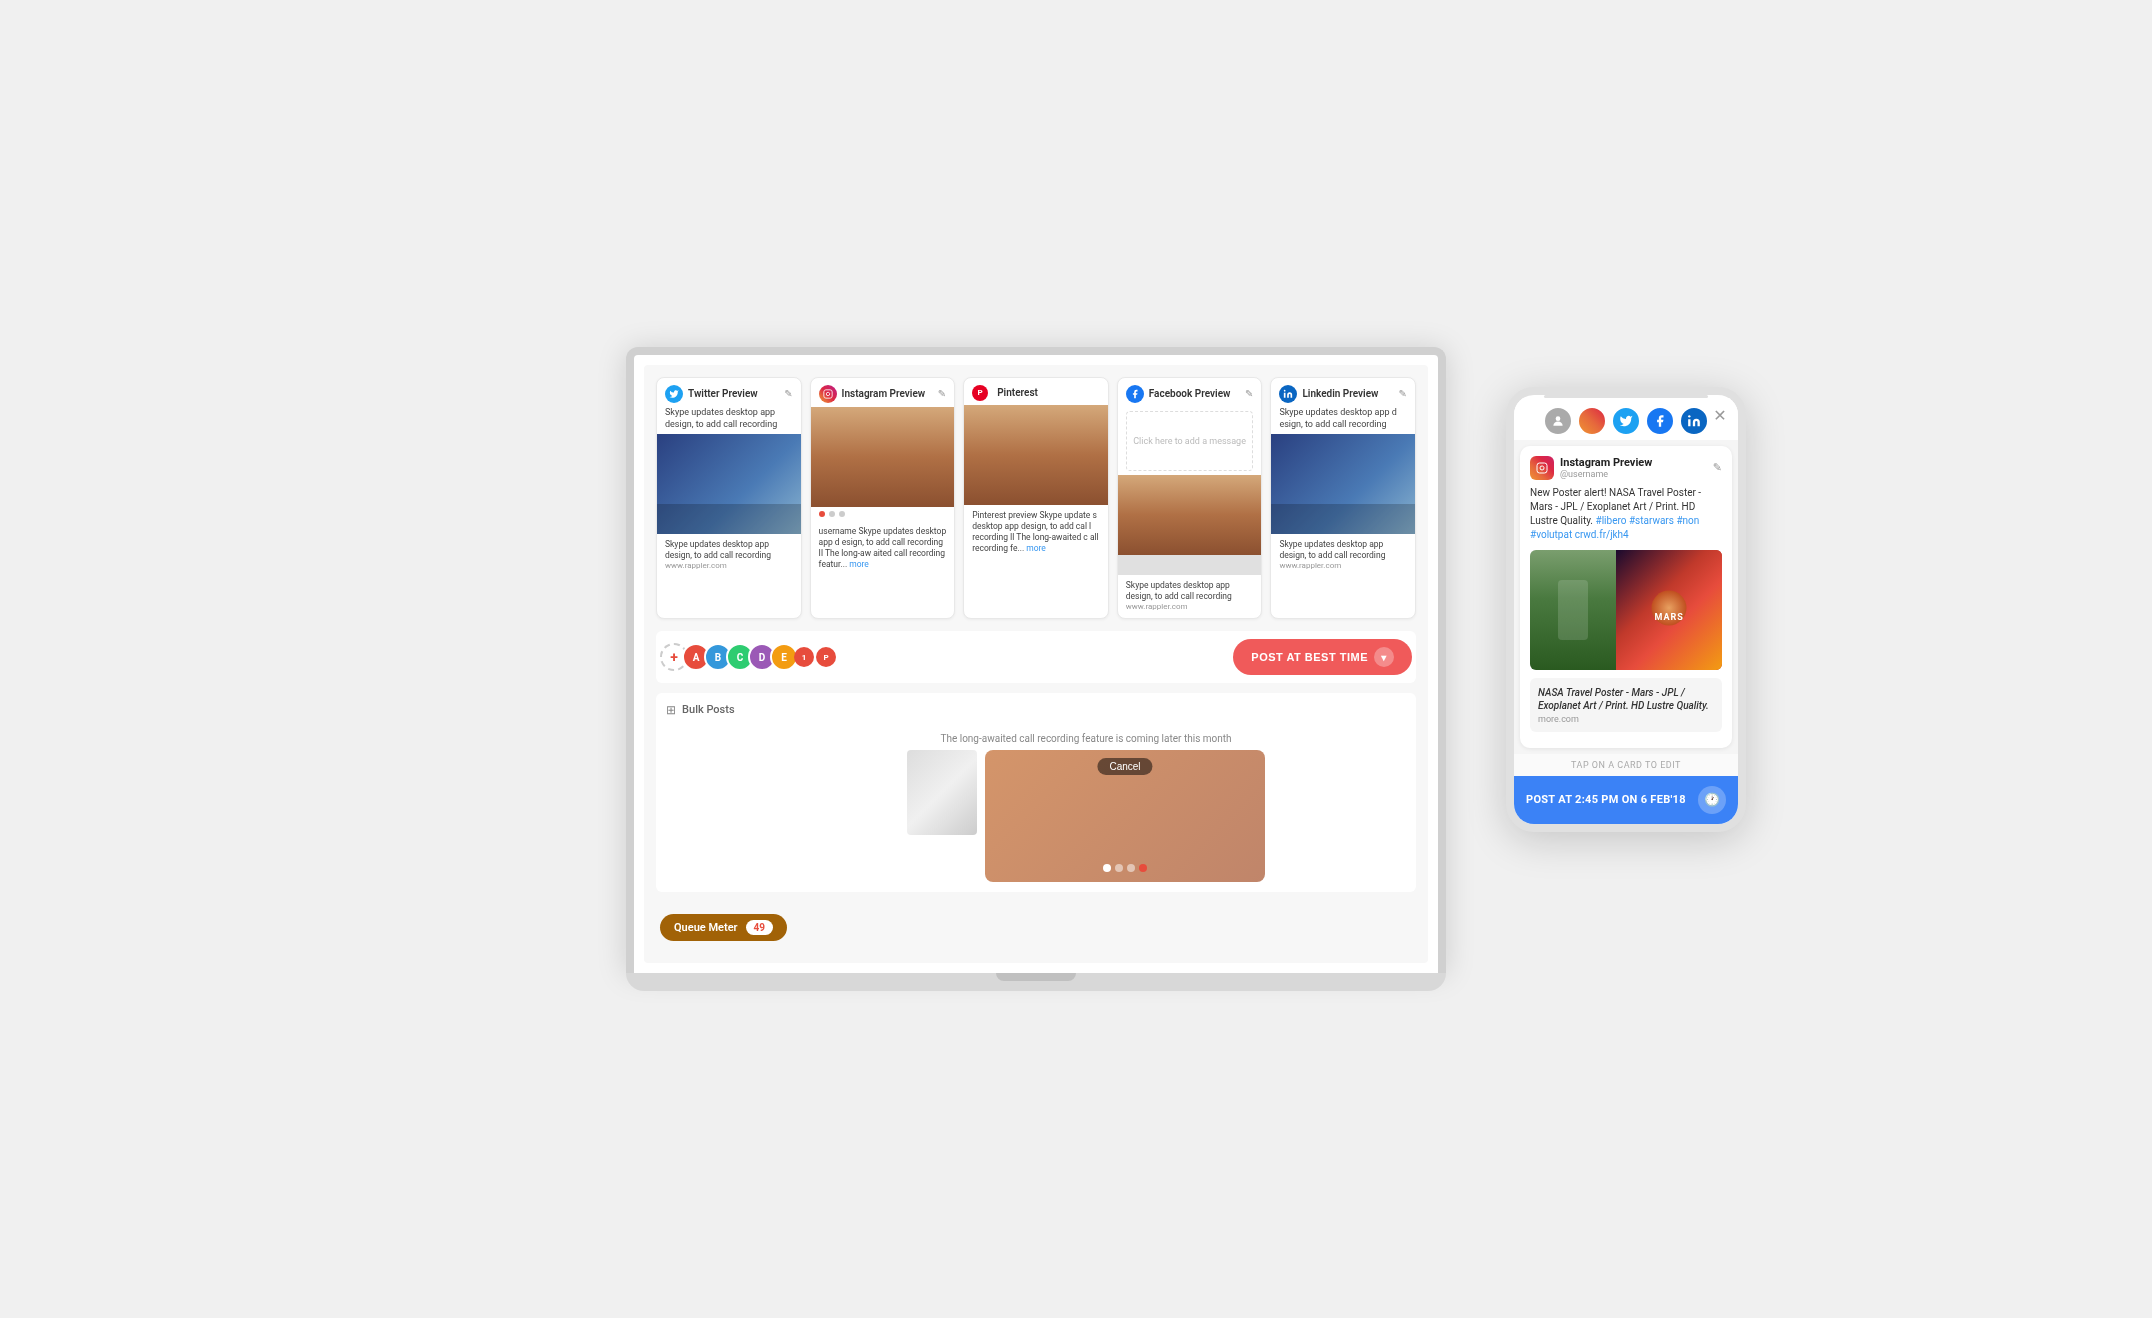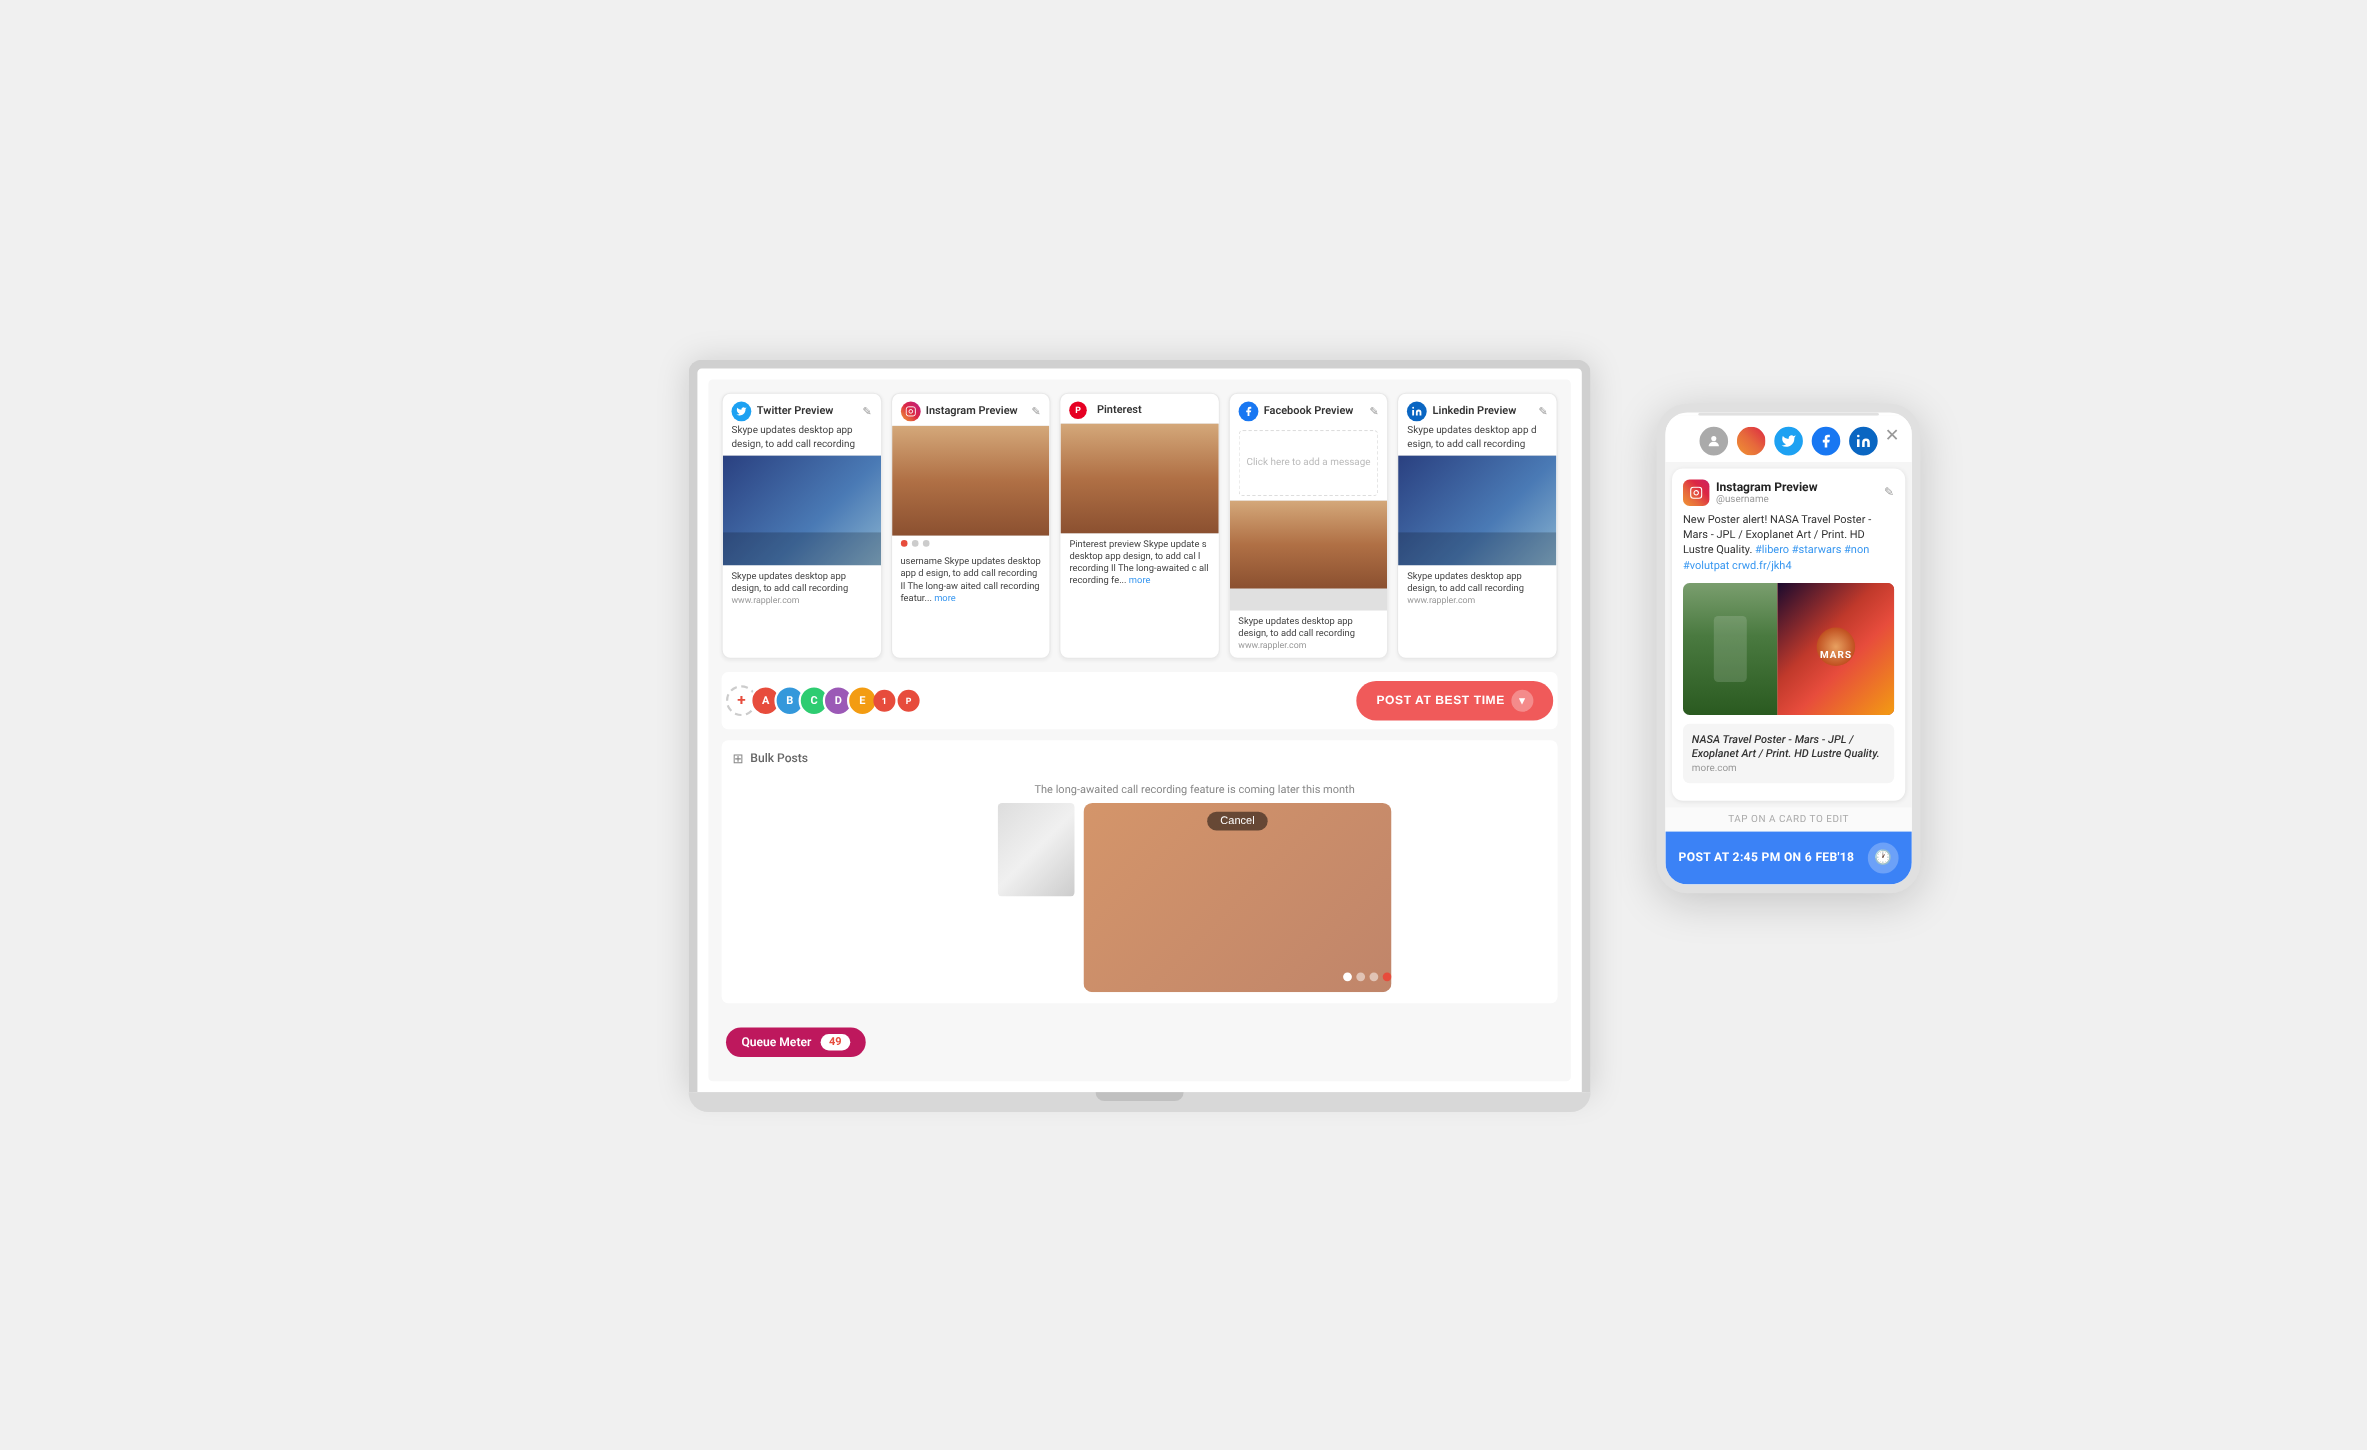--- a/index.html
+++ b/index.html
@@ -297,28 +297,28 @@
       flex: 1;
       display: flex;
       flex-direction: column;
       align-items: center;
       position: relative;
       margin-top: 24px;
     }
 
     .bulk-video-overlay {
       width: 280px;
-      height: 172px;
+      height: 132px;
       background: linear-gradient(135deg, #d4956a 0%, #c0856a 100%);
       border-radius: 8px;
       position: relative;
       overflow: hidden;
       display: flex;
       align-items: center;
-      justify-content: flex-end;
+      justify-content: center;
     }
 
     .cancel-btn {
       position: absolute;
       top: 8px;
       left: 50%;
       transform: translateX(-50%);
       background: rgba(0,0,0,0.5);
       color: white;
       border: none;
@@ -350,21 +350,21 @@
       color: #888;
       text-align: center;
       margin-top: 6px;
     }
 
     
     .queue-meter {
       display: inline-flex;
       align-items: center;
       gap: 8px;
-      background: #be185d;
+      background: #a16207;
       color: white;
       border-radius: 20px;
       padding: 6px 14px;
       font-size: 11px;
       font-weight: 600;
       margin-top: 12px;
     }
 
     .queue-badge {
       background: white;

